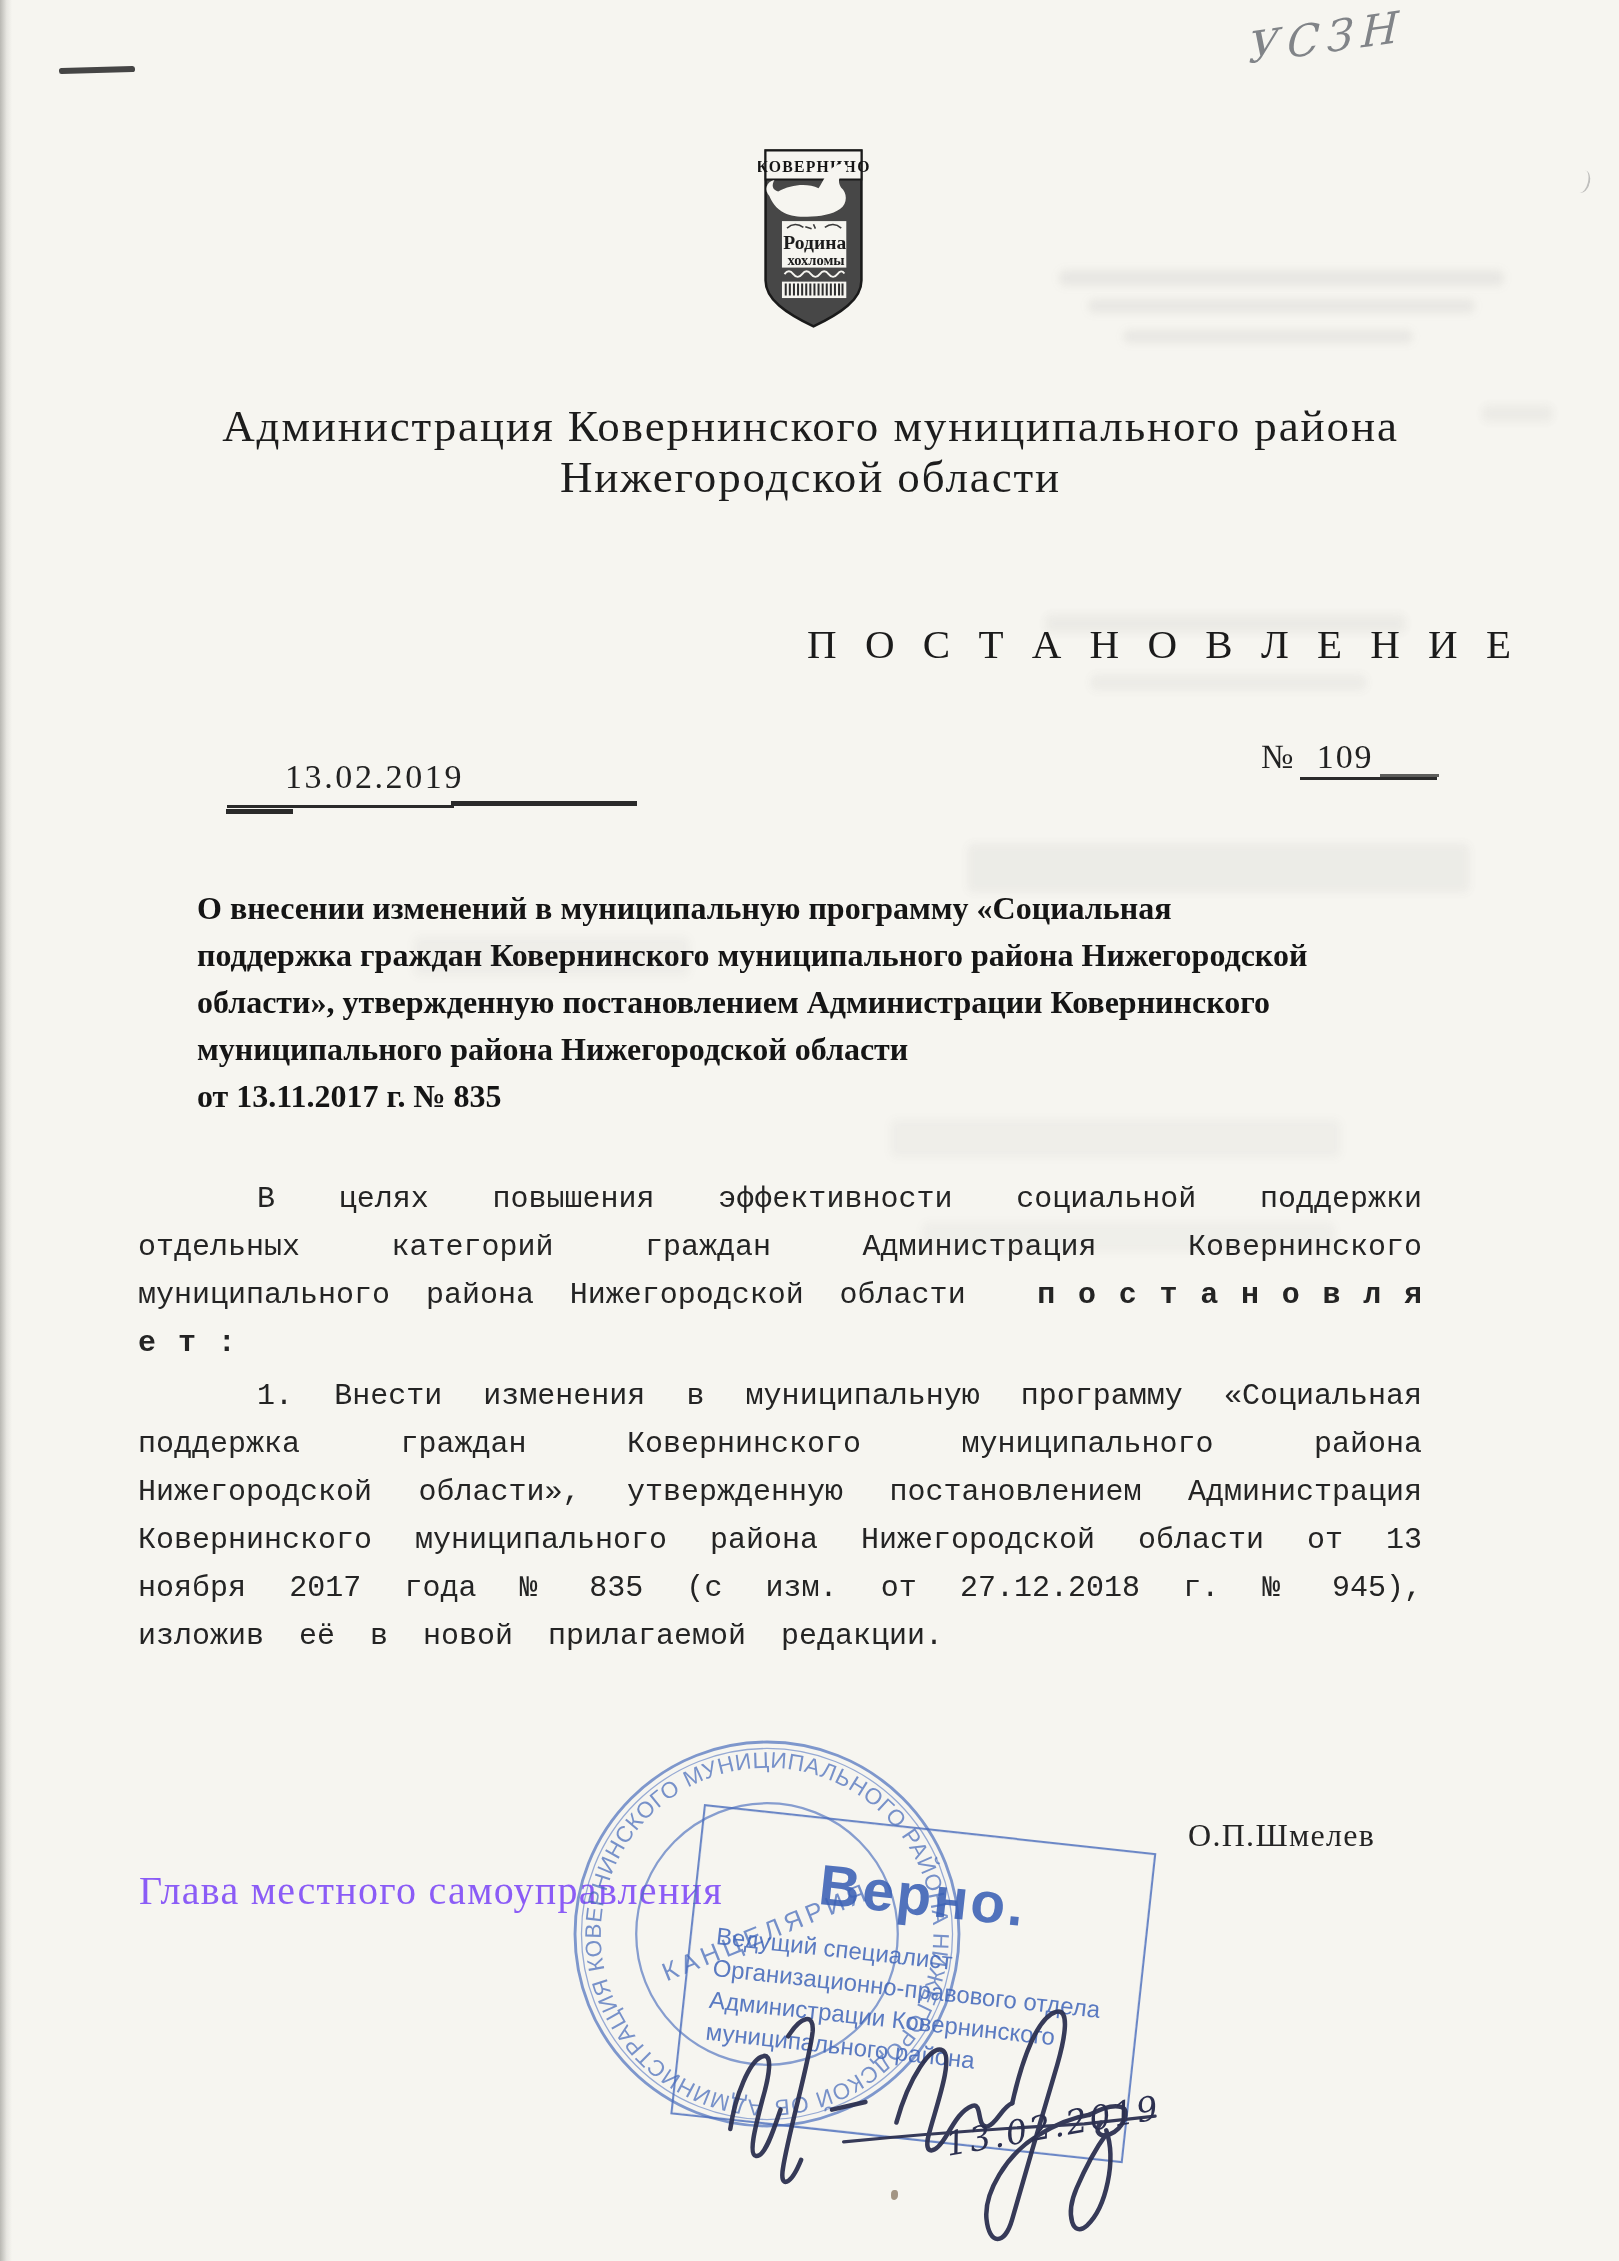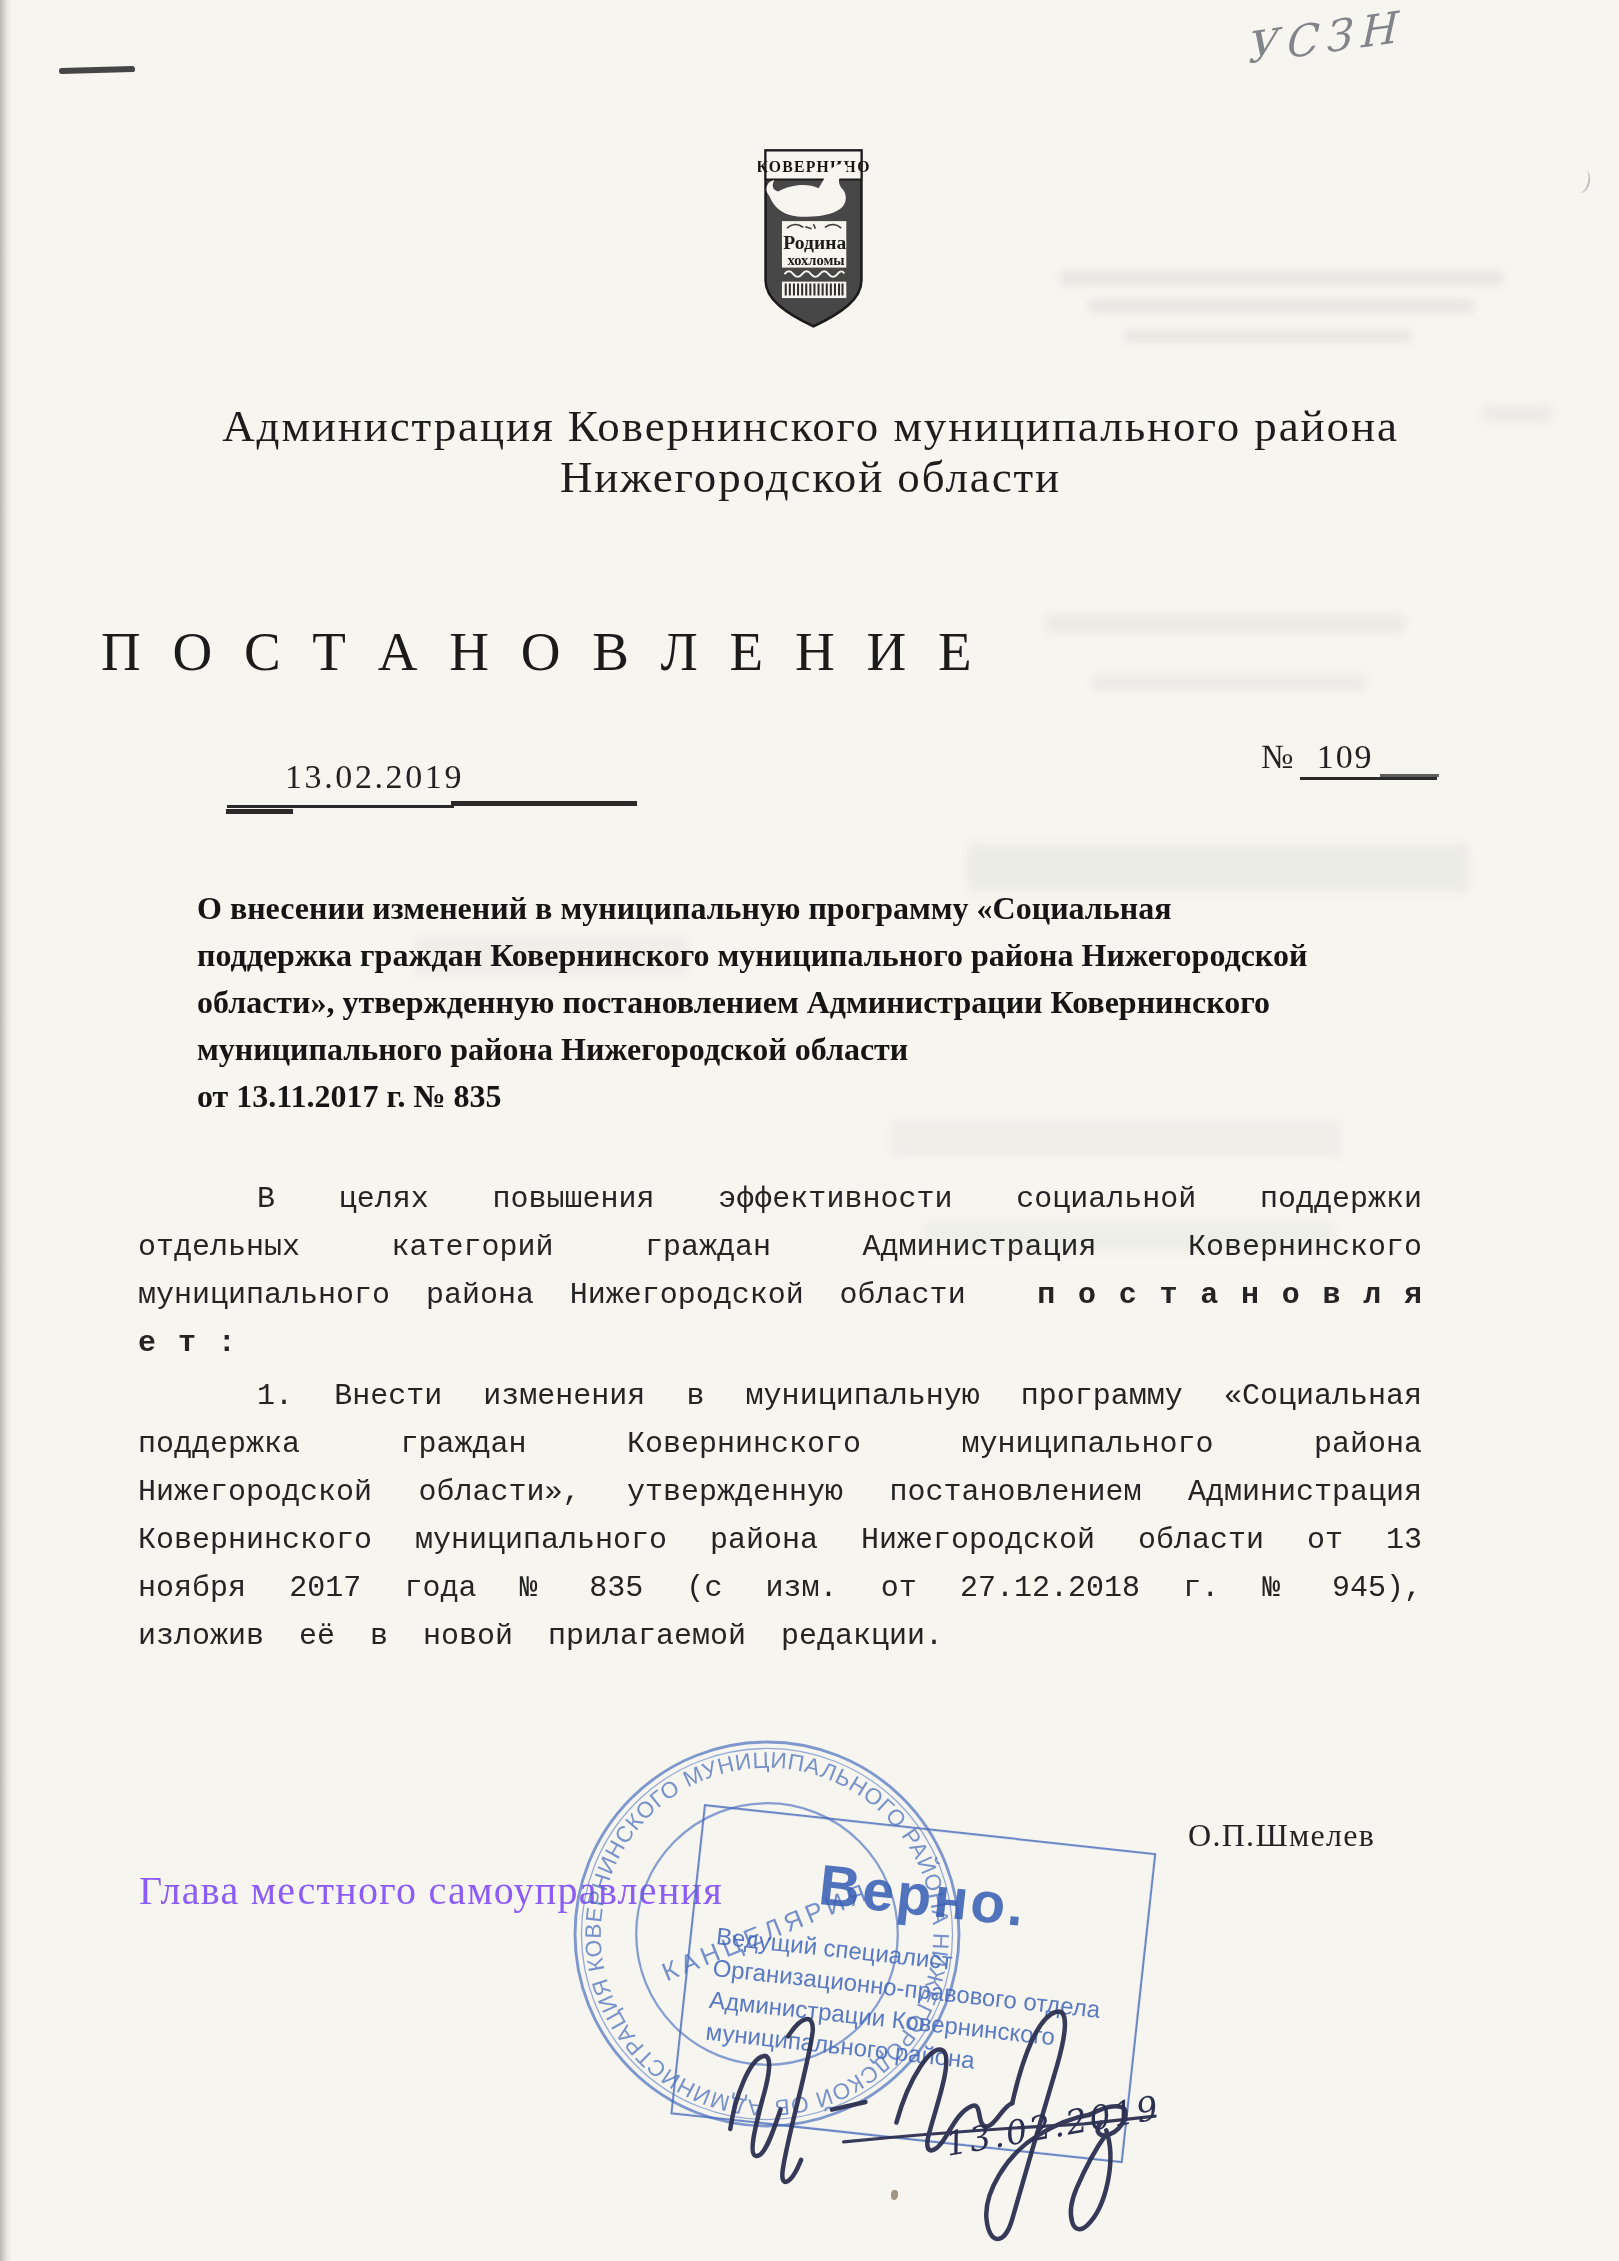--- a/index.html
+++ b/index.html
@@ -44,22 +44,22 @@
   
   .emblem{position:absolute;left:758px;top:144px;width:111px;height:187px;}
   
   .org-line{
     position:absolute;left:101px;width:1419px;text-align:center;
     font-size:45px;letter-spacing:1.9px;color:#1d1d1d;
   }
   .org-line.l1{top:400px;}
   .org-line.l2{top:451px;}
   .doc-type{
-    position:absolute;left:101px;top:620px;width:1419px;text-align:left;
-    font-size:55px;letter-spacing:9px;color:#1b1b1b;
+    position:absolute;left:101px;top:620px;width:1419px;text-align:right;
+    font-size:41px;letter-spacing:9px;color:#1b1b1b;
   }
   
   .doc-date{position:absolute;left:285px;top:758px;font-size:34px;letter-spacing:2.6px;color:#222;}
   .num-wrap{position:absolute;left:1261px;top:738px;font-size:34px;color:#222;}
   .num-wrap .no{letter-spacing:1.3px;}
   .num-wrap .val{margin-left:22px;letter-spacing:1.9px;}
   .rule{position:absolute;background:#2a2a2a;}
   .rule.r-a{left:226px;top:809px;width:67px;height:4.5px;}
   .rule.r-b{left:227px;top:805px;width:227px;height:3.2px;}
   .rule.r-c{left:451px;top:801px;width:186px;height:4.5px;}

